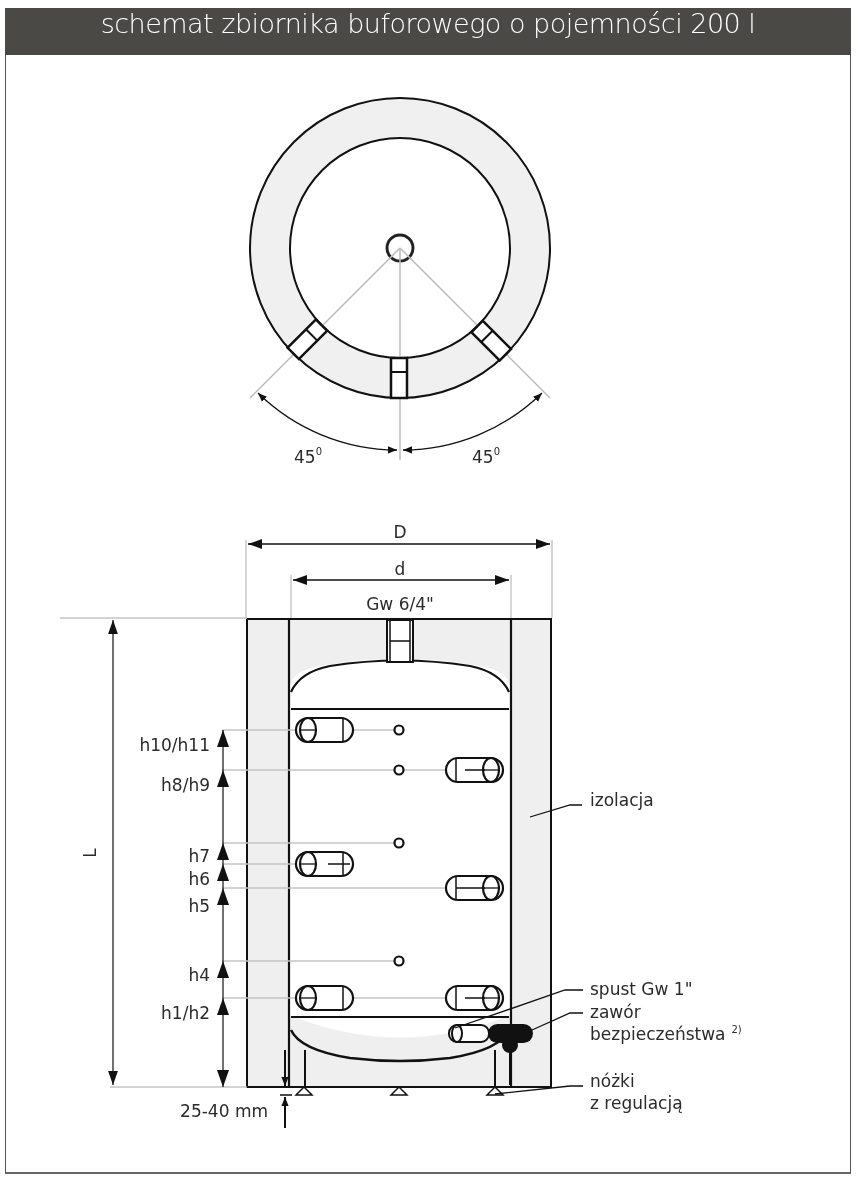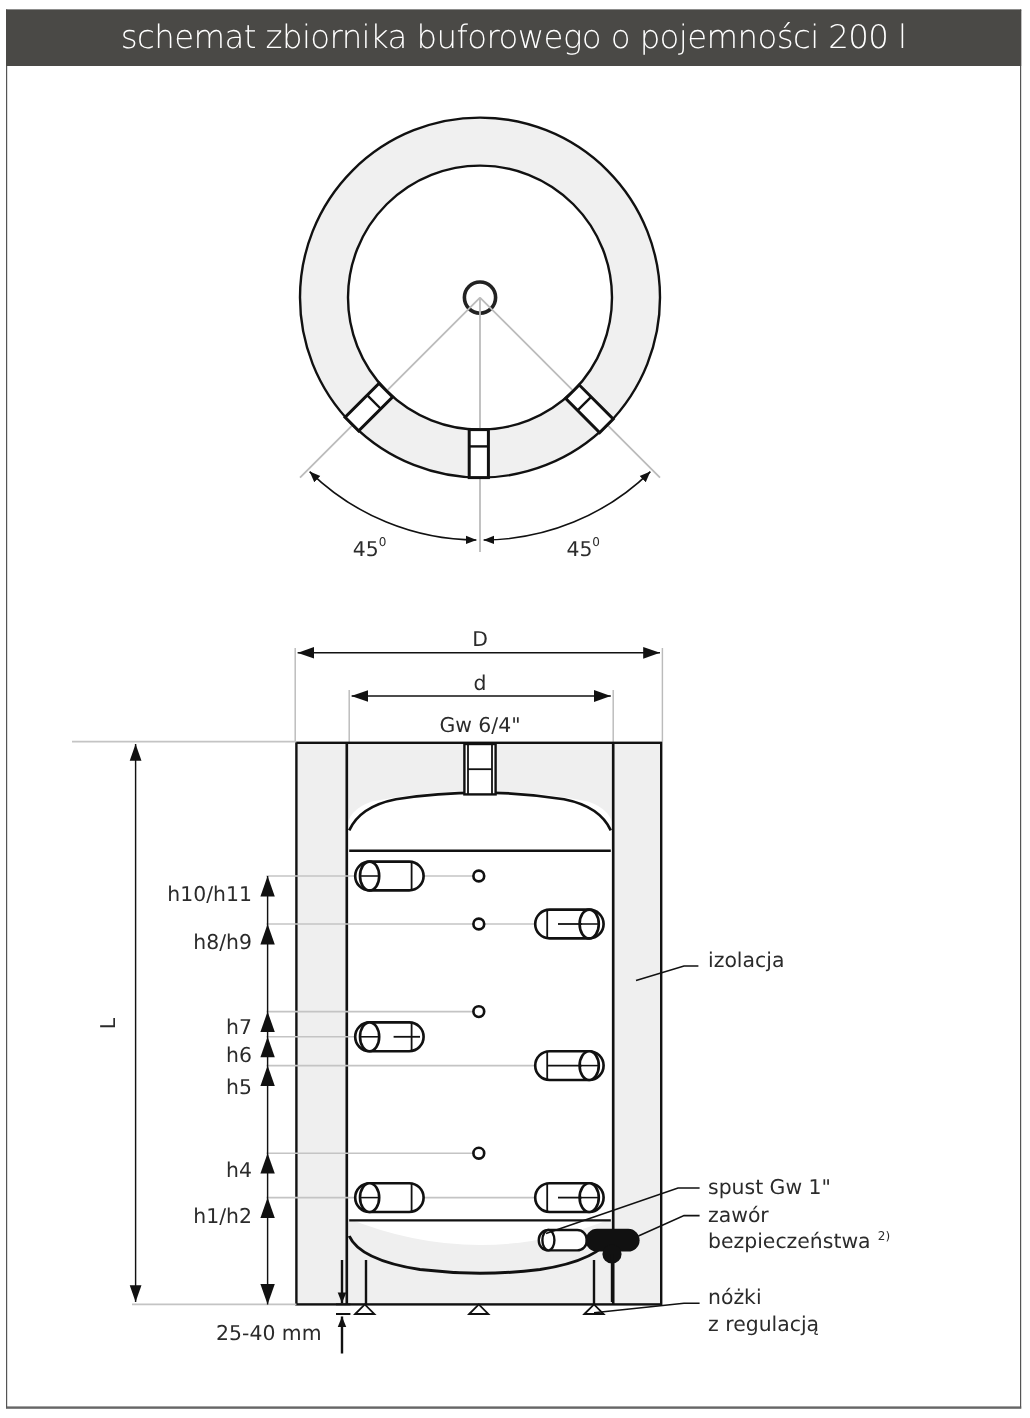--- a/index.html
+++ b/index.html
@@ -1,18 +1,18 @@
 <!DOCTYPE html>
 <html><head>
 <meta charset="utf-8">
 <style>
   html, body { margin: 0; padding: 0; background: #ffffff; }
   body { width: 858px; height: 1182px; position: relative; overflow: hidden; font-family: "DejaVu Sans", sans-serif; }
   .frame { position: absolute; left: 5px; top: 8px; width: 846px; height: 1166px; border: 1.5px solid #555; border-bottom: 2.5px solid #666; box-sizing: border-box; }
-  .header { position: absolute; left: 5px; top: 8px; width: 846px; height: 47px; background: #4a4946; color: #ffffff; display: flex; align-items: center; justify-content: center; font-family: "DejaVu Sans", sans-serif; font-size: 27px; font-weight: 300; letter-spacing: -0.5px; }
+  .header { position: absolute; left: 5px; top: 8px; width: 846px; height: 47px; background: #4a4946; color: #ffffff; display: flex; justify-content: center; font-family: "DejaVu Sans", sans-serif; font-size: 27px; font-weight: 300; letter-spacing: -0.5px; }
   svg { position: absolute; left: 0; top: 0; }
   .lbl { font-family: "DejaVu Sans", sans-serif; font-size: 17px; fill: #2b2b2b; }
   .lblsm { font-family: "DejaVu Sans", sans-serif; font-size: 10px; fill: #2b2b2b; }
 </style>
 </head>
 <body>
 
 <div class="frame"></div>
 <div class="header">
     <span>schemat zbiornika buforowego o pojemności 200 l</span>

